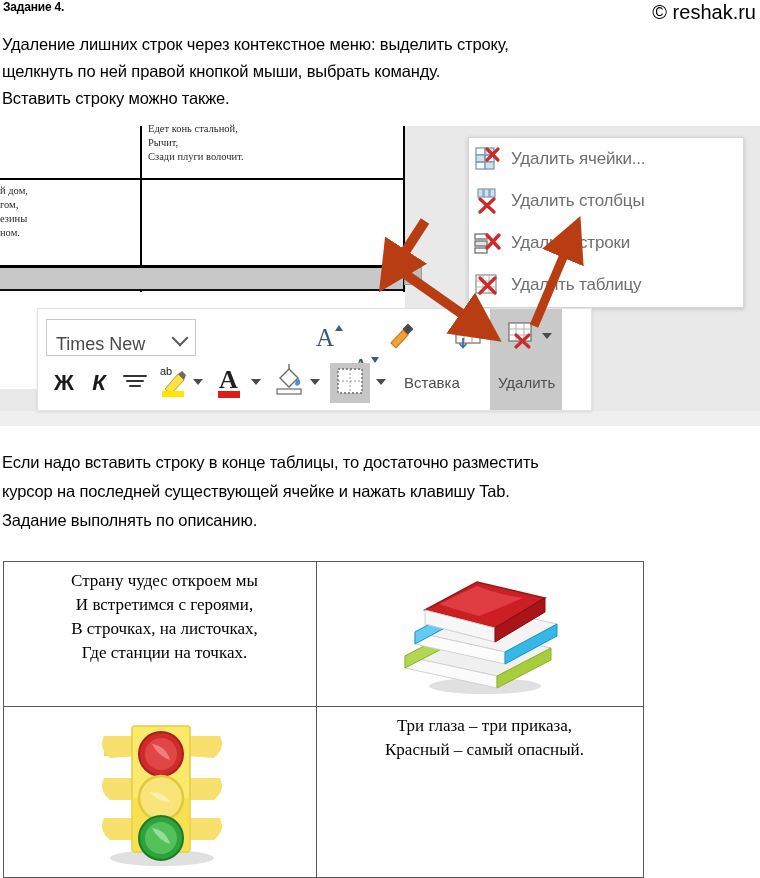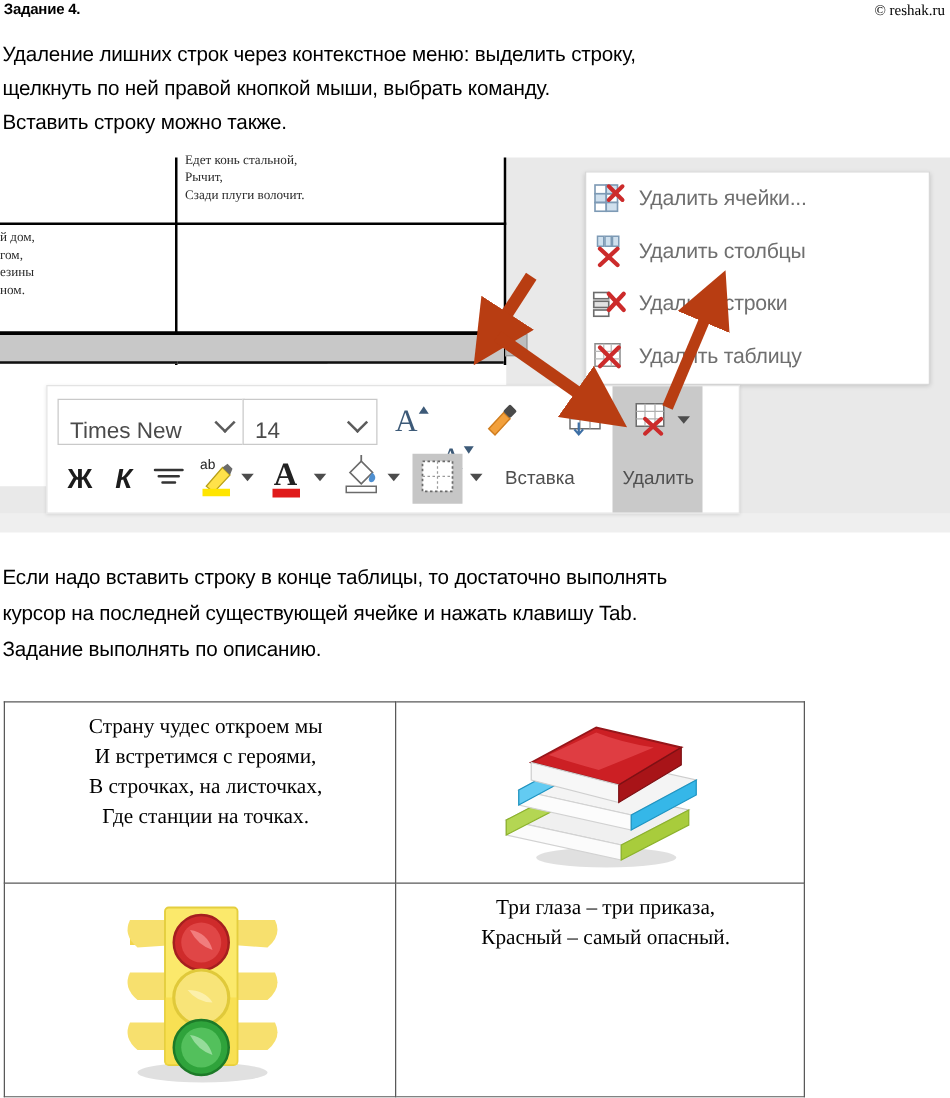--- a/index.html
+++ b/index.html
@@ -22,22 +22,22 @@
     left: 3px;
     top: 0px;
     font-size: 12px;
     font-weight: bold;
     letter-spacing: -0.2px;
   }
   #copyright {
     position: absolute;
     right: 4px;
     top: 1px;
-    font-family: Liberation Serif, serif;
-    font-size: 12px;
+    font-family: Liberation Sans, sans-serif;
+    font-size: 20px;
   }
 
   
   #intro-paragraph {
     position: absolute;
     left: 2px;
     top: 31px;
     width: 700px;
     font-size: 16.5px;
     line-height: 27px;
@@ -423,24 +423,20 @@
 
     <div class="ribbon-group-active"></div>
 
     <div class="ribbon-row1">
 
       <div class="combo" id="font-name-combo">
         <span class="combo-value">Times New</span>
         <span class="chev"></span>
       </div>
 
-      <div class="combo" id="font-size-combo">
-        <span class="combo-value">14</span>
-        <span class="chev"></span>
-      </div>
 
       <div class="ic-btn grow-a" style="left:276px; top:8px; width:22px; height:30px;">
         <span>A</span>
       </div>
 
       <div class="ic-btn shrink-a" style="left:312px; top:8px; width:22px; height:30px;">
         <span>A</span>
       </div>
 
       <div class="ic-btn" style="left:348px; top:8px; width:30px; height:30px;">
@@ -564,21 +560,21 @@
 
     <line x1="425" y1="95" x2="392" y2="146" stroke="#b83d12" stroke-width="10" marker-end="url(#ah)"></line>
 
     <line x1="398" y1="143" x2="482" y2="202" stroke="#b83d12" stroke-width="10" marker-end="url(#ah)"></line>
 
     <line x1="534" y1="200" x2="572" y2="110" stroke="#b83d12" stroke-width="9" marker-end="url(#ah)"></line>
   </svg>
 </div>
 
 <div id="middle-paragraph">
-  <div>Если надо вставить строку в конце таблицы, то достаточно выполнять</div>
+  <div>Если надо вставить строку в конце таблицы, то достаточно разместить</div>
   <div>курсор на последней существующей ячейке и нажать клавишу Tab.</div>
   <div>Задание выполнять по описанию.</div>
 </div>
 
 <table id="poem-table">
   <tbody>
     <tr>
       <td class="cell-r1c1">
         <div class="poem-text">
           <div>Страну чудес откроем мы</div>

